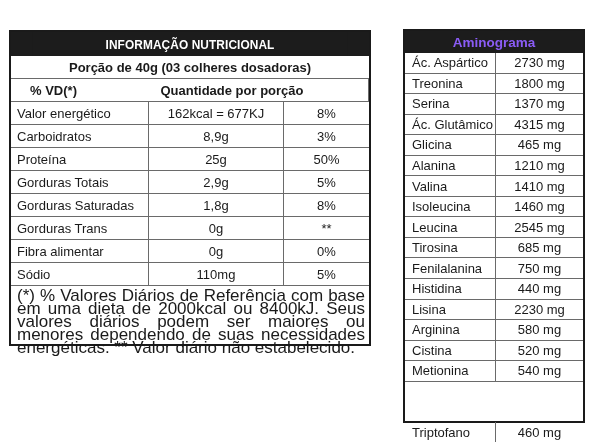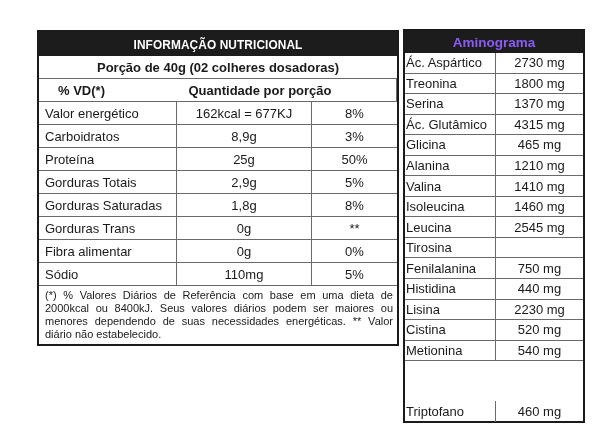--- a/index.html
+++ b/index.html
@@ -1,63 +1,63 @@
 <!DOCTYPE html>
 <html><head>
 <meta charset="utf-8">
 <style>
   html, body { margin: 0; padding: 0; }
   body {
     width: 601px; height: 444px; background: #ffffff; position: relative; overflow: hidden;
     font-family: "Liberation Sans", sans-serif; color: #1a1a1a;
   }
   .nut-table {
-    position: absolute; left: 37px; top: 30px; width: 362px; height: 316px;
+    position: absolute; left: 9px; top: 30px; width: 362px; height: 316px;
     border: 2px solid #1a1a1a; box-sizing: border-box; background: #fff;
   }
   .nut-header {
     height: 24px; background: #1c1c1c; color: #fff; font-weight: bold; font-size: 13.5px;
     display: flex; align-items: center; justify-content: center; letter-spacing: 0.1px;
     transform: scaleX(0.88);
   }
   .nut-header-wrap { background: #1c1c1c; height: 24px; overflow: hidden; }
   .row { display: flex; height: 23px; border-bottom: 1px solid #6a6a6a; box-sizing: border-box; }
   .row.full { justify-content: center; align-items: center; font-weight: bold; font-size: 13px; }
   .cell { display: flex; align-items: center; box-sizing: border-box; font-size: 13px; height: 100%; }
   .c1 { width: 138px; padding-left: 6px; border-right: 1px solid #6a6a6a; }
   .c2 { width: 135px; justify-content: center; border-right: 1px solid #6a6a6a; }
   .c3 { flex: 1; justify-content: center; }
   .cq { width: 273px; justify-content: center; border-right: 1px solid #6a6a6a; font-weight: bold; }
   .cv { flex: 1; justify-content: center; font-weight: bold; }
   .footnote {
-    padding: 3px 4px 0 6px; font-size: 11px; line-height: 13px; text-align: justify;
+    padding: 3px 4px 0 6px; font-size: 17px; line-height: 13px; text-align: justify;
   }
 
   .amino-table {
     position: absolute; left: 403px; top: 29px; width: 182px; height: 394px;
     border: 2px solid #1a1a1a; box-sizing: border-box; background: #fff;
   }
   .amino-header {
     height: 22px; background: #1c1c1c; color: #8b5cf6; font-weight: bold; font-size: 13.5px;
     display: flex; align-items: center; justify-content: center;
   }
   .arow { display: flex; height: 20.55px; border-bottom: 1px solid #6a6a6a; box-sizing: border-box; }
   .arow:last-child { border-bottom: none; margin-top: 40px; }
-  .a1 { width: 91px; padding-left: 1px; border-right: 1px solid #6a6a6a; font-size: 13px; display: flex; align-items: center; box-sizing: border-box; }
+  .a1 { width: 91px; padding-left: 7px; border-right: 1px solid #6a6a6a; font-size: 13px; display: flex; align-items: center; box-sizing: border-box; }
   .a2 { flex: 1; display: flex; align-items: center; justify-content: center; font-size: 13px; }
 </style>
 </head>
 <body>
 
 <div class="nut-table">
   <div class="nut-header-wrap">
     <div class="nut-header">INFORMAÇÃO NUTRICIONAL</div>
   </div>
   <div class="row full">
-    <span>Porção de 40g (02 colheres dosadoras)</span>
+    <span>Porção de 40g (03 colheres dosadoras)</span>
   </div>
   <div class="row">
     <div class="cell cv">% VD(*)</div>
     <div class="cell cq">Quantidade por porção</div>
   </div>
 
   <div class="row">
     <div class="cell c1">Valor energético</div>
     <div class="cell c2">162kcal = 677KJ</div>
     <div class="cell c3">8%</div>
@@ -134,32 +134,37 @@
   <div class="arow">
       <div class="a1">Isoleucina</div>
       <div class="a2">1460 mg</div>
     </div>
   <div class="arow">
       <div class="a1">Leucina</div>
       <div class="a2">2545 mg</div>
     </div>
   <div class="arow">
       <div class="a1">Tirosina</div>
+      <div class="a2">685 mg</div>
     </div>
   <div class="arow">
       <div class="a1">Fenilalanina</div>
       <div class="a2">750 mg</div>
     </div>
   <div class="arow">
       <div class="a1">Histidina</div>
       <div class="a2">440 mg</div>
     </div>
   <div class="arow">
       <div class="a1">Lisina</div>
       <div class="a2">2230 mg</div>
+    </div>
+  <div class="arow">
+      <div class="a1">Arginina</div>
+      <div class="a2">580 mg</div>
     </div>
   <div class="arow">
       <div class="a1">Cistina</div>
       <div class="a2">520 mg</div>
     </div>
   <div class="arow">
       <div class="a1">Metionina</div>
       <div class="a2">540 mg</div>
     </div>
   <div class="arow">

